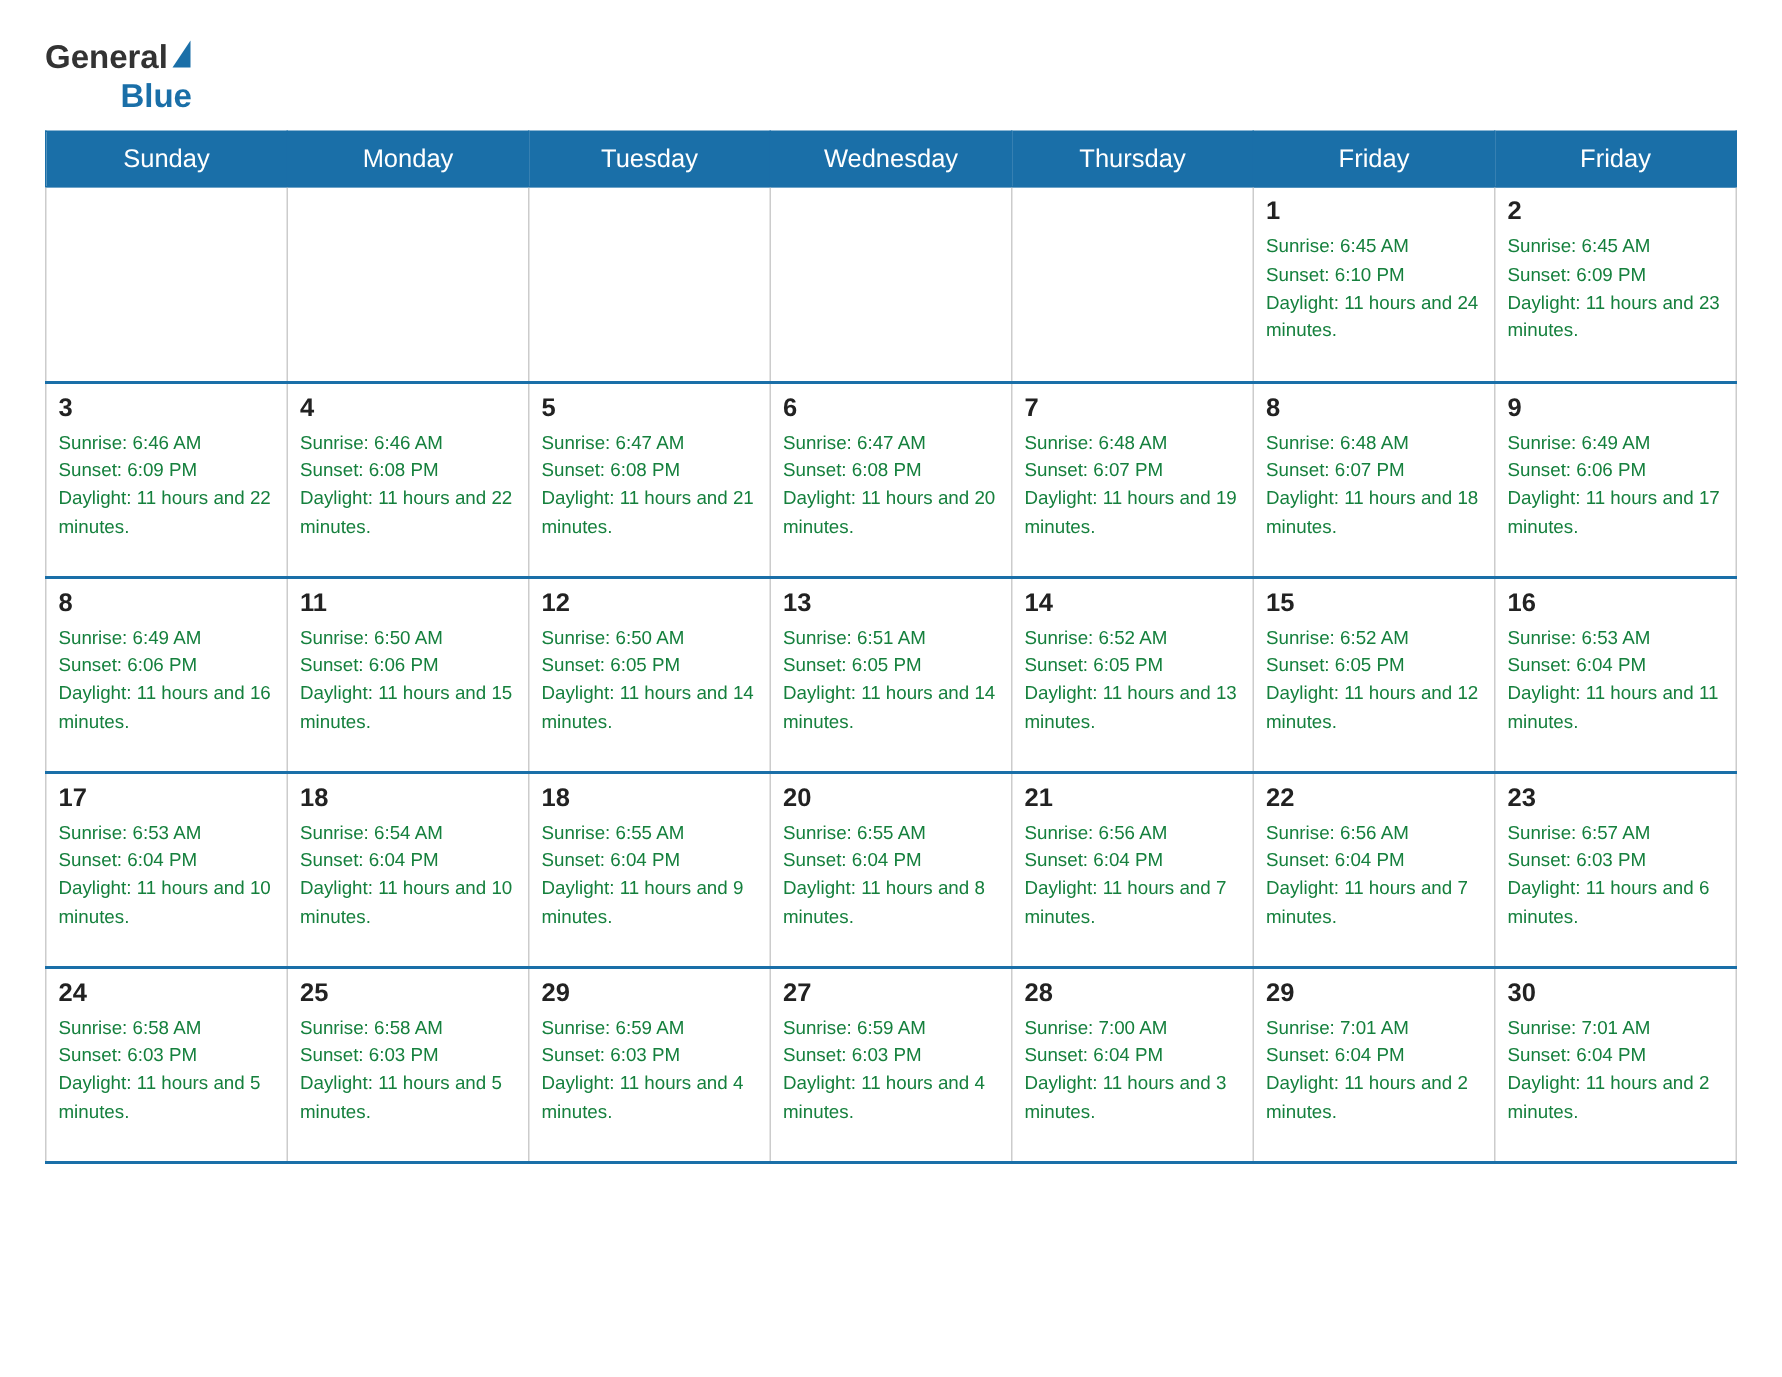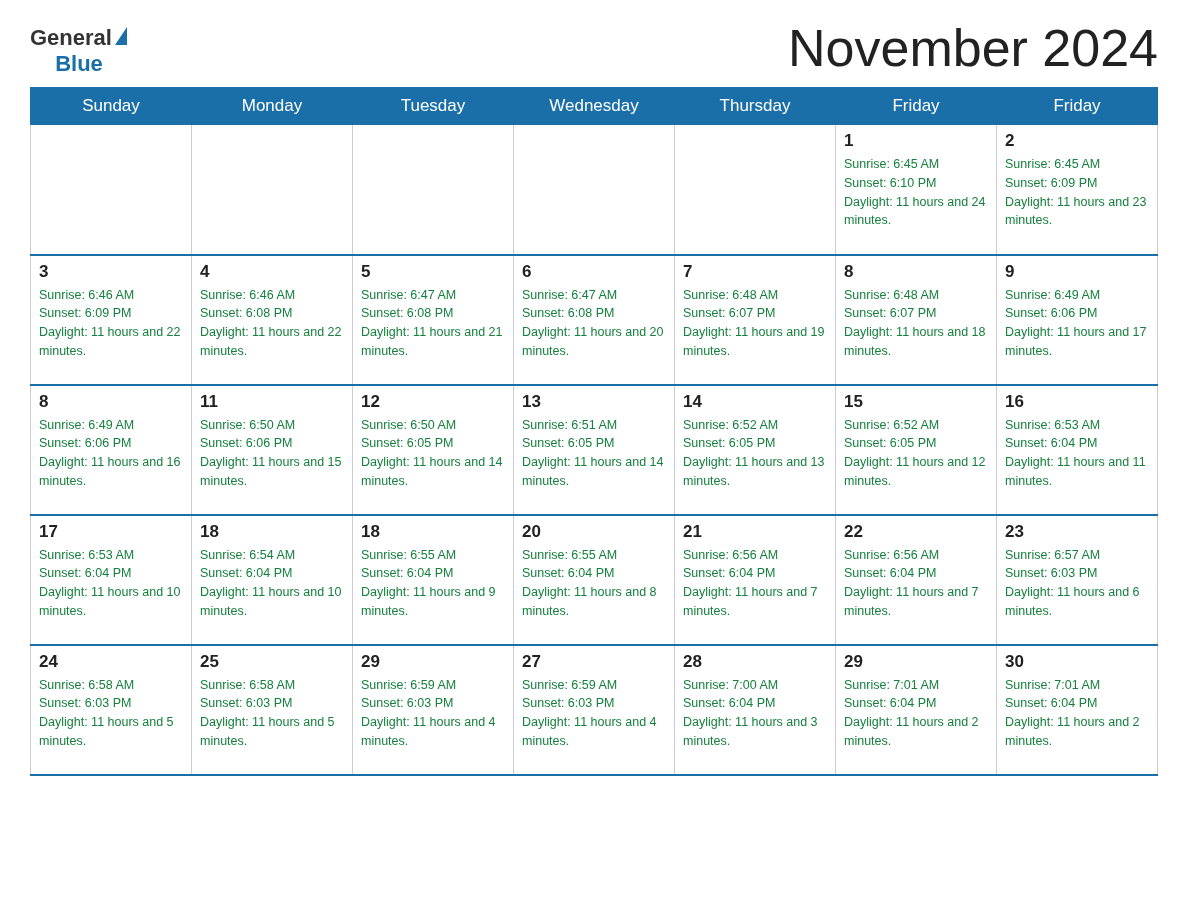--- a/index.html
+++ b/index.html
@@ -12,21 +12,21 @@
     }
     .header-area {
       display: flex;
       justify-content: space-between;
       align-items: flex-start;
       margin-bottom: 10px;
     }
     .logo-area {
       display: flex;
       flex-direction: column;
-      align-items: center;
+      align-items: flex-end;
       padding-top: 5px;
     }
     .logo-text {
       font-size: 22px;
       font-weight: bold;
       color: #333;
       display: flex;
       align-items: center;
       gap: 2px;
     }
@@ -105,21 +105,20 @@
   <div class="logo-area">
     <div class="logo-text">
       <span class="logo-general">General</span>
       <span class="logo-icon"></span>
     </div>
     <div>
       <span class="logo-blue">Blue</span>
     </div>
   </div>
   <div class="title-area">
-    <div class="month-title">November 2024</div>
   </div>
 </div>
 
 <table class="calendar-table">
   <thead>
     <tr>
     <th>Sunday</th>
         <th>Monday</th>
         <th>Tuesday</th>
         <th>Wednesday</th>

